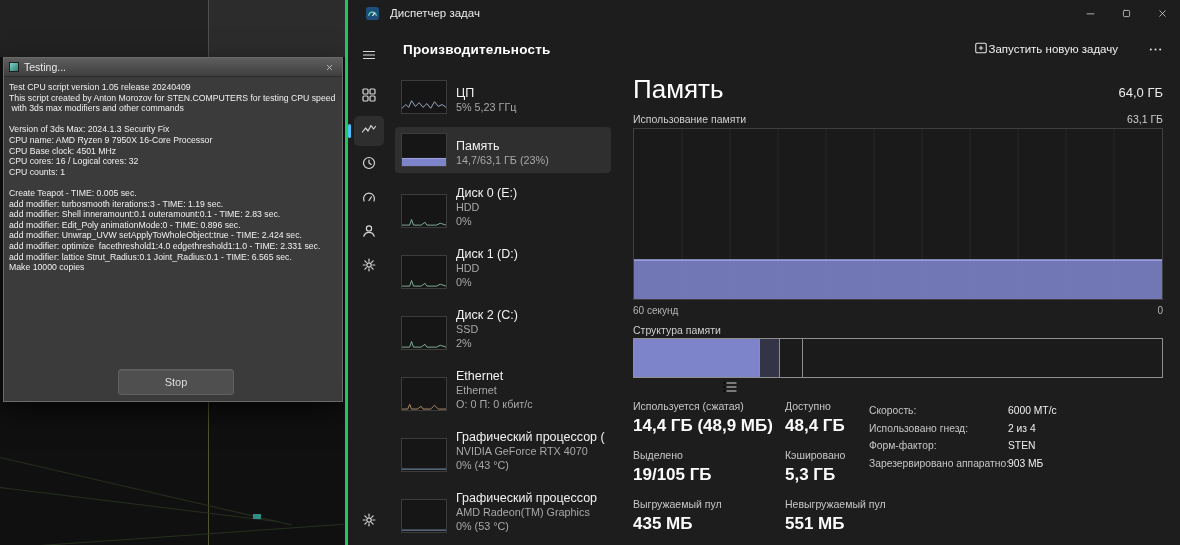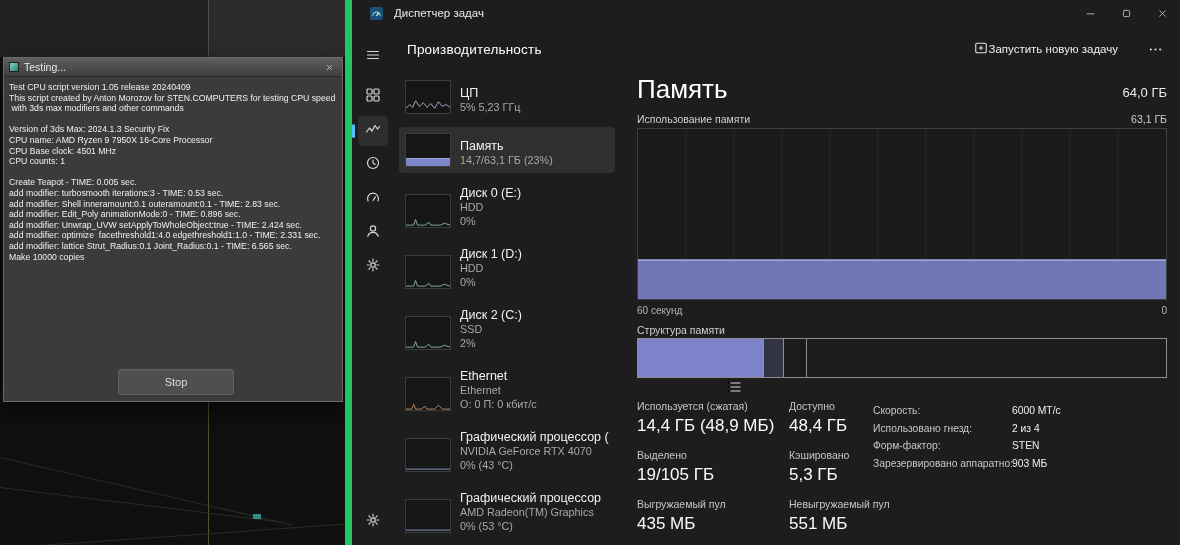--- a/index.html
+++ b/index.html
@@ -28,31 +28,31 @@
   .dialog-title{flex:1;font-size:10.5px;color:#e8e8e8;white-space:nowrap;overflow:hidden;}
   .dialog-close{width:16px;height:15px;display:flex;align-items:center;justify-content:center;color:#cfcfcf;}
   .dialog-close svg{width:9px;height:9px;stroke:#cfcfcf;stroke-width:1.4;fill:none;stroke-linecap:round;}
   .dialog-body{padding:5px 5px;color:#f0f0f0;font-size:8.7px;line-height:10.6px;}
   .con-line{white-space:pre;overflow:hidden;}
   .stop-btn{position:absolute;left:114px;top:311px;width:116px;height:26px;background:#4f4f4f;
     border:1px solid #606060;border-radius:3px;color:#dedede;font-size:11px;
     display:flex;align-items:center;justify-content:center;box-shadow:inset 0 1px 0 rgba(255,255,255,.06);}
 
   
-  .tm{position:absolute;left:345px;top:0;width:835px;height:545px;background:#1d1d1d;border-left:7px solid #22c55e;}
+  .tm{position:absolute;left:345px;top:0;width:835px;height:545px;background:#1d1d1d;border-left:3px solid #22c55e;}
   .tm-titlebar{position:absolute;left:0;top:0;width:100%;height:26px;display:flex;align-items:center;}
   .tm-app-icon{margin-left:17px;width:15px;height:15px;flex:0 0 auto;}
   .tm-app-icon svg{width:15px;height:15px;}
   .tm-title{margin-left:10px;font-size:11.5px;color:#e9e9e9;}
   .caption-btns{position:absolute;right:0;top:0;display:flex;height:26px;}
   .cap-btn{width:36px;height:26px;display:flex;align-items:center;justify-content:center;}
   .cap-btn svg{width:11px;height:11px;stroke:#dcdcdc;stroke-width:1.1;fill:none;stroke-linecap:round;}
 
   .tm-header{position:absolute;left:55px;top:34px;right:12px;height:30px;display:flex;align-items:center;}
-  .tm-header-title{font-size:13.5px;font-weight:400;color:#ffffff;letter-spacing:.2px;}
+  .tm-header-title{font-size:13.5px;font-weight:700;color:#ffffff;letter-spacing:.2px;}
   .run-task{margin-left:auto;display:flex;align-items:center;gap:0;padding:5px 10px;border-radius:4px;color:#f0f0f0;font-size:11.5px;}
   .run-task .icon svg{width:14px;height:14px;stroke:#e6e6e6;stroke-width:1.2;fill:none;stroke-linecap:round;stroke-linejoin:round;}
   .more-btn{margin-left:14px;width:26px;height:24px;border-radius:4px;display:flex;align-items:center;justify-content:center;}
   .more-btn svg{width:15px;height:15px;}
 
   
   .rail{position:absolute;left:0;top:36px;width:42px;bottom:0;display:flex;flex-direction:column;align-items:center;padding:4px 0 8px 0;}
   .rail-item{width:30px;height:30px;border-radius:5px;display:flex;align-items:center;justify-content:center;margin:2px 0;position:relative;}
   .rail-item.menu{margin-bottom:8px;}
   .rail-item.sel{background:#2e2e2e;}
@@ -82,21 +82,21 @@
   .time-row{position:absolute;left:0;top:239px;right:0;display:flex;font-size:10px;color:#b5b5b5;}
   .time-zero{margin-left:auto;}
   .comp-label{position:absolute;left:0;top:258px;font-size:10.5px;color:#cfcfcf;}
   .comp-bar{position:absolute;left:0;top:272px;right:0;height:40px;border:1px solid #8f8f8f;display:flex;background:#1b1b1b;}
   .comp-seg{height:100%;border-right:1px solid #8f8f8f;}
   .comp-seg:last-child{border-right:none;}
   .comp-seg.solid{background:#7d84c9;}
   .comp-seg.light{background:rgba(125,132,201,.25);}
   .stats{position:absolute;left:0;top:334px;display:grid;grid-template-columns:152px 140px;row-gap:13px;}
   .stat-label{font-size:10.5px;color:#c7c7c7;margin-bottom:4px;white-space:nowrap;}
-  .stat-value{font-size:17px;color:#fbfbfb;white-space:nowrap;}
+  .stat-value{font-size:17px;color:#fbfbfb;white-space:nowrap;font-weight:bold;}
   .details{position:absolute;left:236px;top:336px;width:292px;}
   .detail-row{display:flex;font-size:10.3px;line-height:17.5px;}
   .detail-label{flex:0 0 139px;color:#c7c7c7;white-space:nowrap;overflow:hidden;}
   .detail-value{color:#efefef;white-space:nowrap;}
 </style>
 </head>
 <body>
 
 <div class="screen">
 
@@ -122,24 +122,25 @@
           </span>
       </div>
       <div class="dialog-body">
           <div class="con-line">Test CPU script version 1.05 release 20240409</div>
           <div class="con-line">This script created by Anton Morozov for STEN.COMPUTERS for testing CPU speed</div>
           <div class="con-line"> with 3ds max modifiers and other commands</div>
           <div class="con-line">&nbsp;</div>
           <div class="con-line">Version of 3ds Max: 2024.1.3 Security Fix</div>
           <div class="con-line">CPU name: AMD Ryzen 9 7950X 16-Core Processor</div>
           <div class="con-line">CPU Base clock: 4501 MHz</div>
+          <div class="con-line">CPU cores: 16 / Logical cores: 32</div>
           <div class="con-line">CPU counts: 1</div>
           <div class="con-line">&nbsp;</div>
           <div class="con-line">Create Teapot - TIME: 0.005 sec.</div>
-          <div class="con-line">add modifier: turbosmooth iterations:3 - TIME: 0.53 sec.</div>
+          <div class="con-line">add modifier: turbosmooth iterations:3 - TIME: 1.19 sec.</div>
           <div class="con-line">add modifier: Shell inneramount:0.1 outeramount:0.1 - TIME: 2.83 sec.</div>
           <div class="con-line">add modifier: Edit_Poly animationMode:0 - TIME: 0.896 sec.</div>
           <div class="con-line">add modifier: Unwrap_UVW setApplyToWholeObject:true - TIME: 2.424 sec.</div>
           <div class="con-line">add modifier: optimize  facethreshold1:4.0 edgethreshold1:1.0 - TIME: 2.331 sec.</div>
           <div class="con-line">add modifier: lattice Strut_Radius:0.1 Joint_Radius:0.1 - TIME: 6.565 sec.</div>
           <div class="con-line">Make 10000 copies</div>
         </div>
       <div class="stop-btn">Stop</div>
     </div>
   </div>

